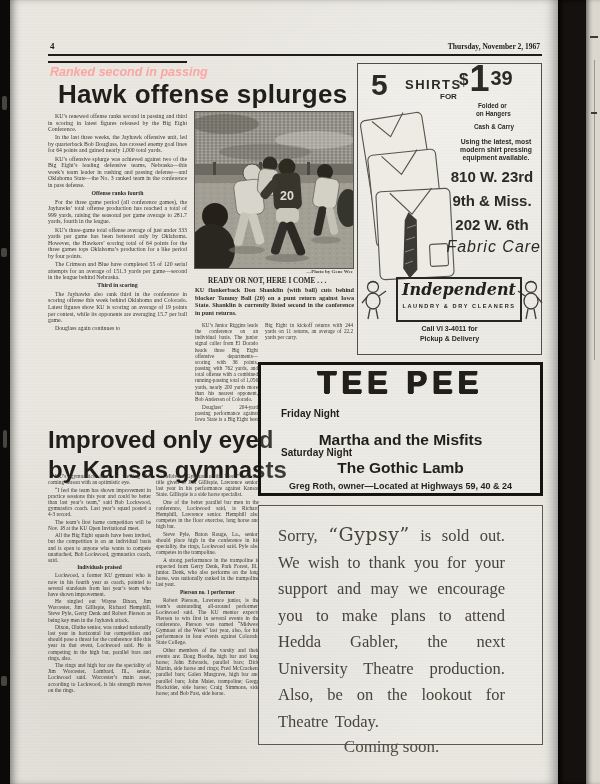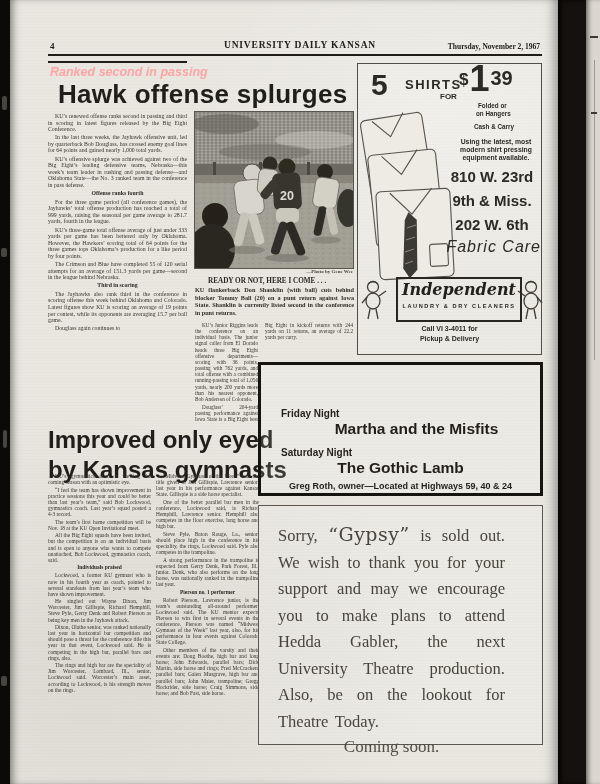--- a/index.html
+++ b/index.html
@@ -89,21 +89,21 @@
   .mascot{position:absolute;top:215px;}
   .mascot.l{left:3px;} .mascot.r{left:159px;}
 
   #teepee-ad{left:258px;top:362px;width:285px;height:134px;border:3px solid #16140f;}
   #teepee-ad .el{position:absolute;font-family:"Liberation Sans",sans-serif;color:#221f1a;}
   .tp-name{left:0;top:0;width:100%;text-align:center;font-size:31px;font-weight:bold;
      letter-spacing:5px;text-shadow:.7px 0 0 currentColor,-.7px 0 0 currentColor,0 .5px 0 currentColor;}
   .tp-lab{font-size:10px;font-weight:bold;left:20px;}
   .tp-lab1{top:43px;} .tp-lab2{top:82px;}
   .tp-act{left:0;width:100%;text-align:center;font-size:15.5px;font-weight:bold;}
-  .tp-act1{top:55px;padding-left:16px;} .tp-act2{top:94px;}
+  .tp-act1{top:66px;} .tp-act2{top:94px;}
   .tp-owner{left:0;top:116px;width:100%;text-align:center;font-size:9px;font-weight:bold;}
 
   #gypsy-ad{left:258px;top:505px;width:285px;height:240px;border:1.5px solid #5c584f;
      padding:15px 37px 0 19px;color:#47443c;}
   #gypsy-ad .txt{font-size:16.5px;line-height:26.5px;text-align:justify;word-spacing:2.5px;}
   .gypsy-word{font-family:"DejaVu Serif",serif;font-size:19px;letter-spacing:.5px;}
   .coming{ text-align:center;font-size:17px;margin-top:2px;color:#514e45;}
 </style>
 </head>
 <body>
@@ -113,21 +113,20 @@
   <div class="film-strip">
     <div class="film-mark" style="left:2px;top:96px;width:5px;height:14px;"></div>
     <div class="film-mark" style="left:1px;top:248px;width:6px;height:9px;"></div>
     <div class="film-mark" style="left:3px;top:430px;width:4px;height:18px;"></div>
     <div class="film-mark" style="left:1px;top:676px;width:6px;height:10px;"></div>
   </div>
 
   <div class="paper"></div>
 
   <div class="hdr" id="page-num">4</div>
-  <div class="hdr" id="masthead">UNIVERSITY DAILY KANSAN</div>
   <div class="hdr" id="issue-date">Thursday, November 2, 1967</div>
   <div class="rule" style="left:48px;top:54px;width:494px;height:2px;"></div>
 
   <div class="rule" style="left:48px;top:61px;width:139px;height:2px;"></div>
   <div id="kicker">Ranked second in passing</div>
   <div id="hawk-headline">Hawk offense splurges</div>
 
   <div class="col" id="hawk-col1">
     <div class="para">KU’s renewed offense ranks second in passing and third in scoring in latest figures released by the Big Eight Conference.</div>
     <div class="para">In the last three weeks, the Jayhawk offensive unit, led by quarterback Bob Douglass, has crossed enemy goal lines for 64 points and gained nearly 1,000 total yards.</div>
@@ -300,20 +299,21 @@
 
     <div class="el indep-box">
       <div class="indep-name">Independent</div>
       <div class="indep-sub">LAUNDRY &amp; DRY CLEANERS</div>
     </div>
     <div class="el calltxt call1">Call VI 3-4011 for</div>
     <div class="el calltxt call2">Pickup &amp; Delivery</div>
   </div>
 
   <div class="adbox" id="teepee-ad">
+    <div class="el tp-name">TEE PEE</div>
     <div class="el tp-lab tp-lab1">Friday Night</div>
     <div class="el tp-act tp-act1">Martha and the Misfits</div>
     <div class="el tp-lab tp-lab2">Saturday Night</div>
     <div class="el tp-act tp-act2">The Gothic Lamb</div>
     <div class="el tp-owner">Greg Roth, owner—Located at Highways 59, 40 &amp; 24</div>
   </div>
 
   <div class="adbox" id="gypsy-ad">
     <div class="txt"><span>Sorry, </span><span class="gypsy-word">“Gypsy”</span><span> is sold out. We wish to thank you for your support and may we encourage you to make plans to attend Hedda Gabler, the next University Theatre production. Also, be on the lookout for Theatre Today.</span></div>
     <div class="coming">Coming soon.</div>

